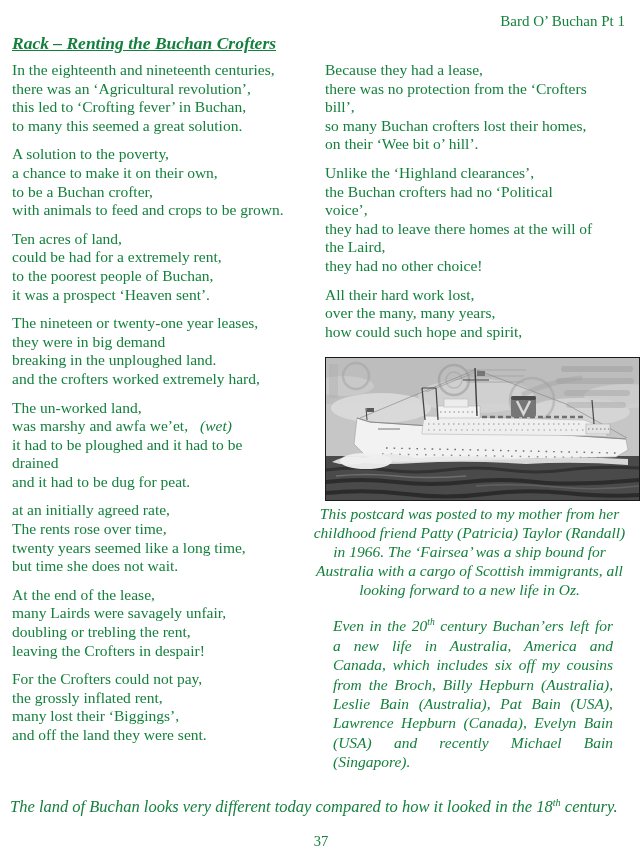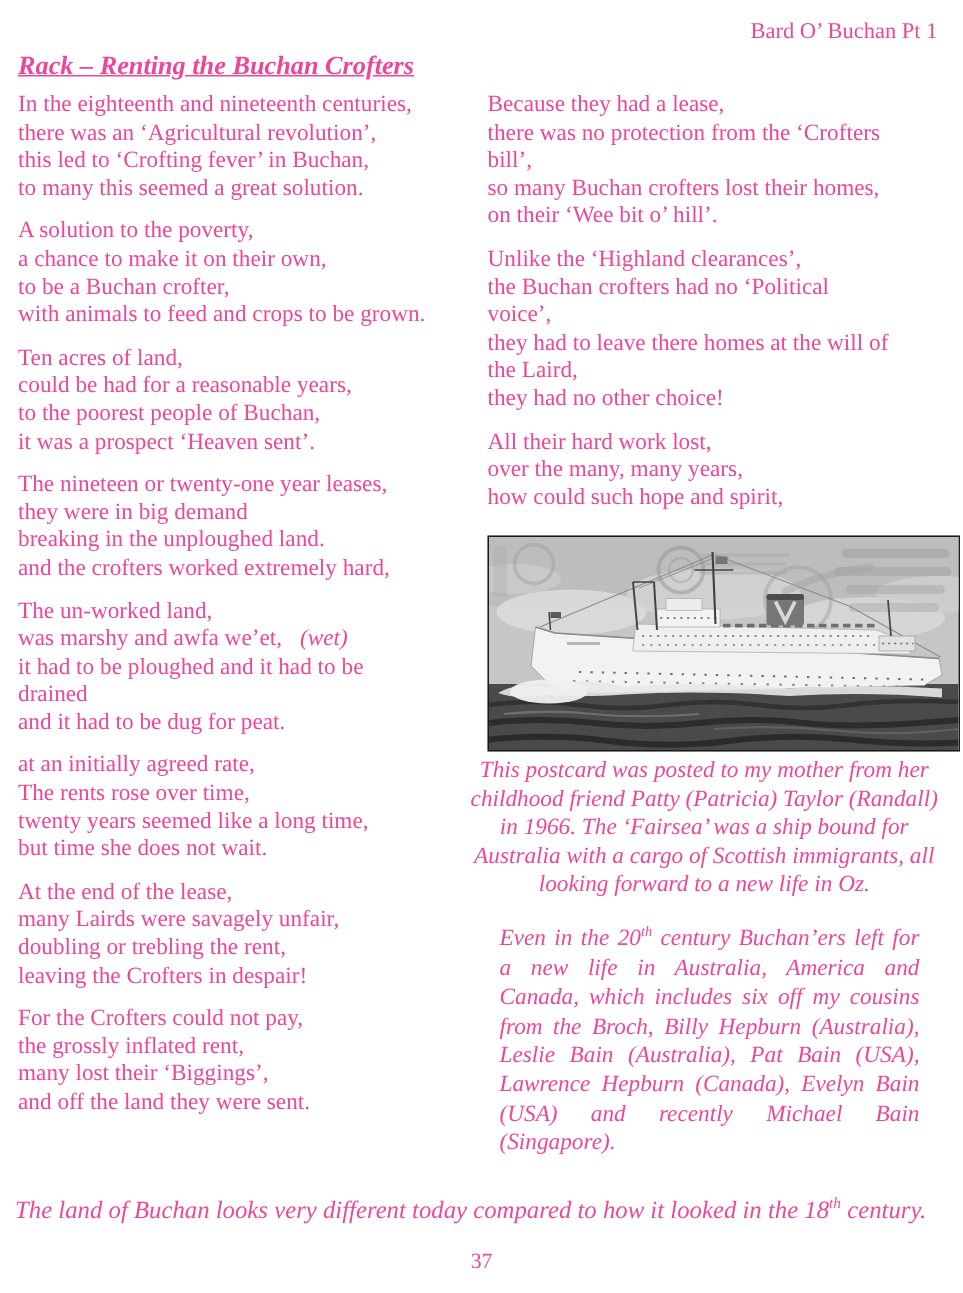--- a/index.html
+++ b/index.html
@@ -1,19 +1,19 @@
 <!DOCTYPE html>
 <html><head>
 <meta charset="utf-8">
 <style>
   * { margin:0; padding:0; box-sizing:border-box; }
   html,body { background:#ffffff; }
   .page {
     position:relative; width:642px; height:862px; background:#ffffff;
-    font-family:"Liberation Serif","DejaVu Serif",serif; color:#ec4899; overflow:hidden;
+    font-family:"Liberation Serif","DejaVu Serif",serif; color:#15803d; overflow:hidden;
   }
   .header-right {
     position:absolute; top:13px; right:17px; font-size:15px;
   }
   .title {
     position:absolute; top:33px; left:12px; font-size:17.5px;
     font-weight:bold; font-style:italic; text-decoration:underline;text-align:center;
   }
   .col { position:absolute; top:61px; font-size:15.5px; line-height:18.6px; }
   .col-left  { left:12px;  width:306px; }
@@ -62,21 +62,21 @@
       <div class="pline">to many this seemed a great solution.</div>
     </div>
     <div class="stanza">
       <div class="pline">A solution to the poverty,</div>
       <div class="pline">a chance to make it on their own,</div>
       <div class="pline">to be a Buchan crofter,</div>
       <div class="pline">with animals to feed and crops to be grown.</div>
     </div>
     <div class="stanza">
       <div class="pline">Ten acres of land,</div>
-      <div class="pline">could be had for a reasonable years,</div>
+      <div class="pline">could be had for a extremely rent,</div>
       <div class="pline">to the poorest people of Buchan,</div>
       <div class="pline">it was a prospect ‘Heaven sent’.</div>
     </div>
     <div class="stanza">
       <div class="pline">The nineteen or twenty-one year leases,</div>
       <div class="pline">they were in big demand</div>
       <div class="pline">breaking in the unploughed land.</div>
       <div class="pline">and the crofters worked extremely hard,</div>
     </div>
     <div class="stanza">

